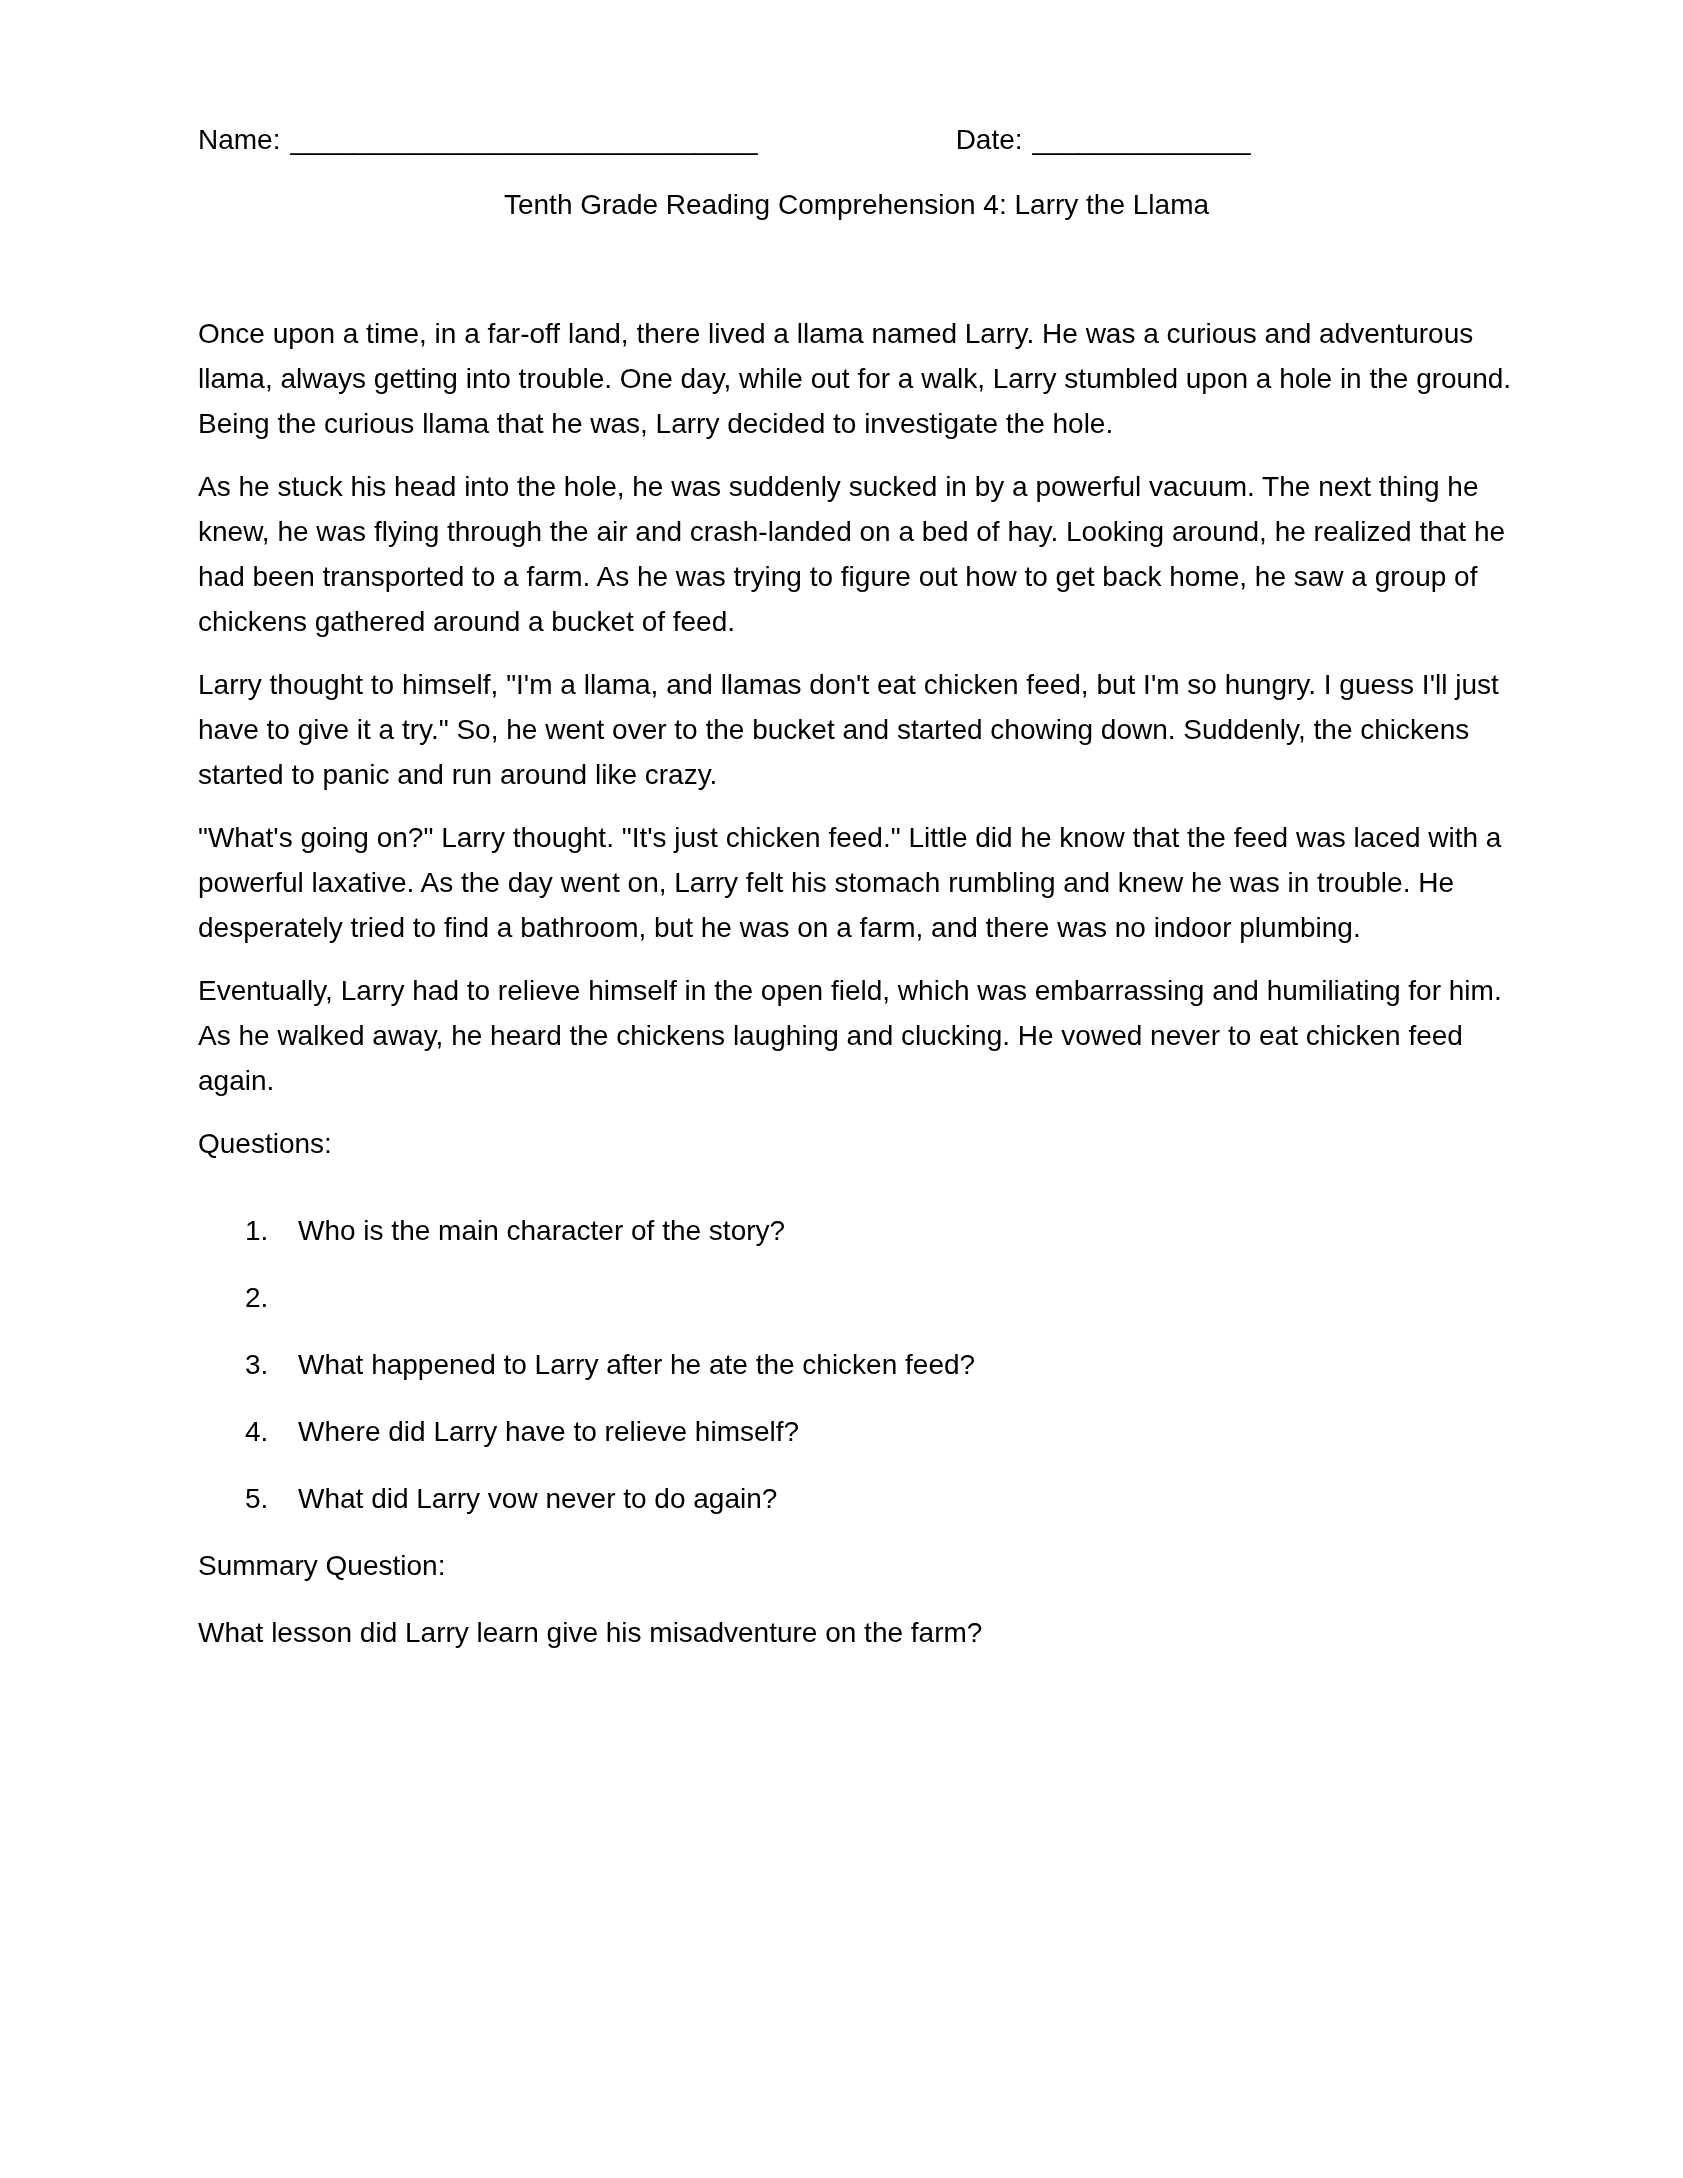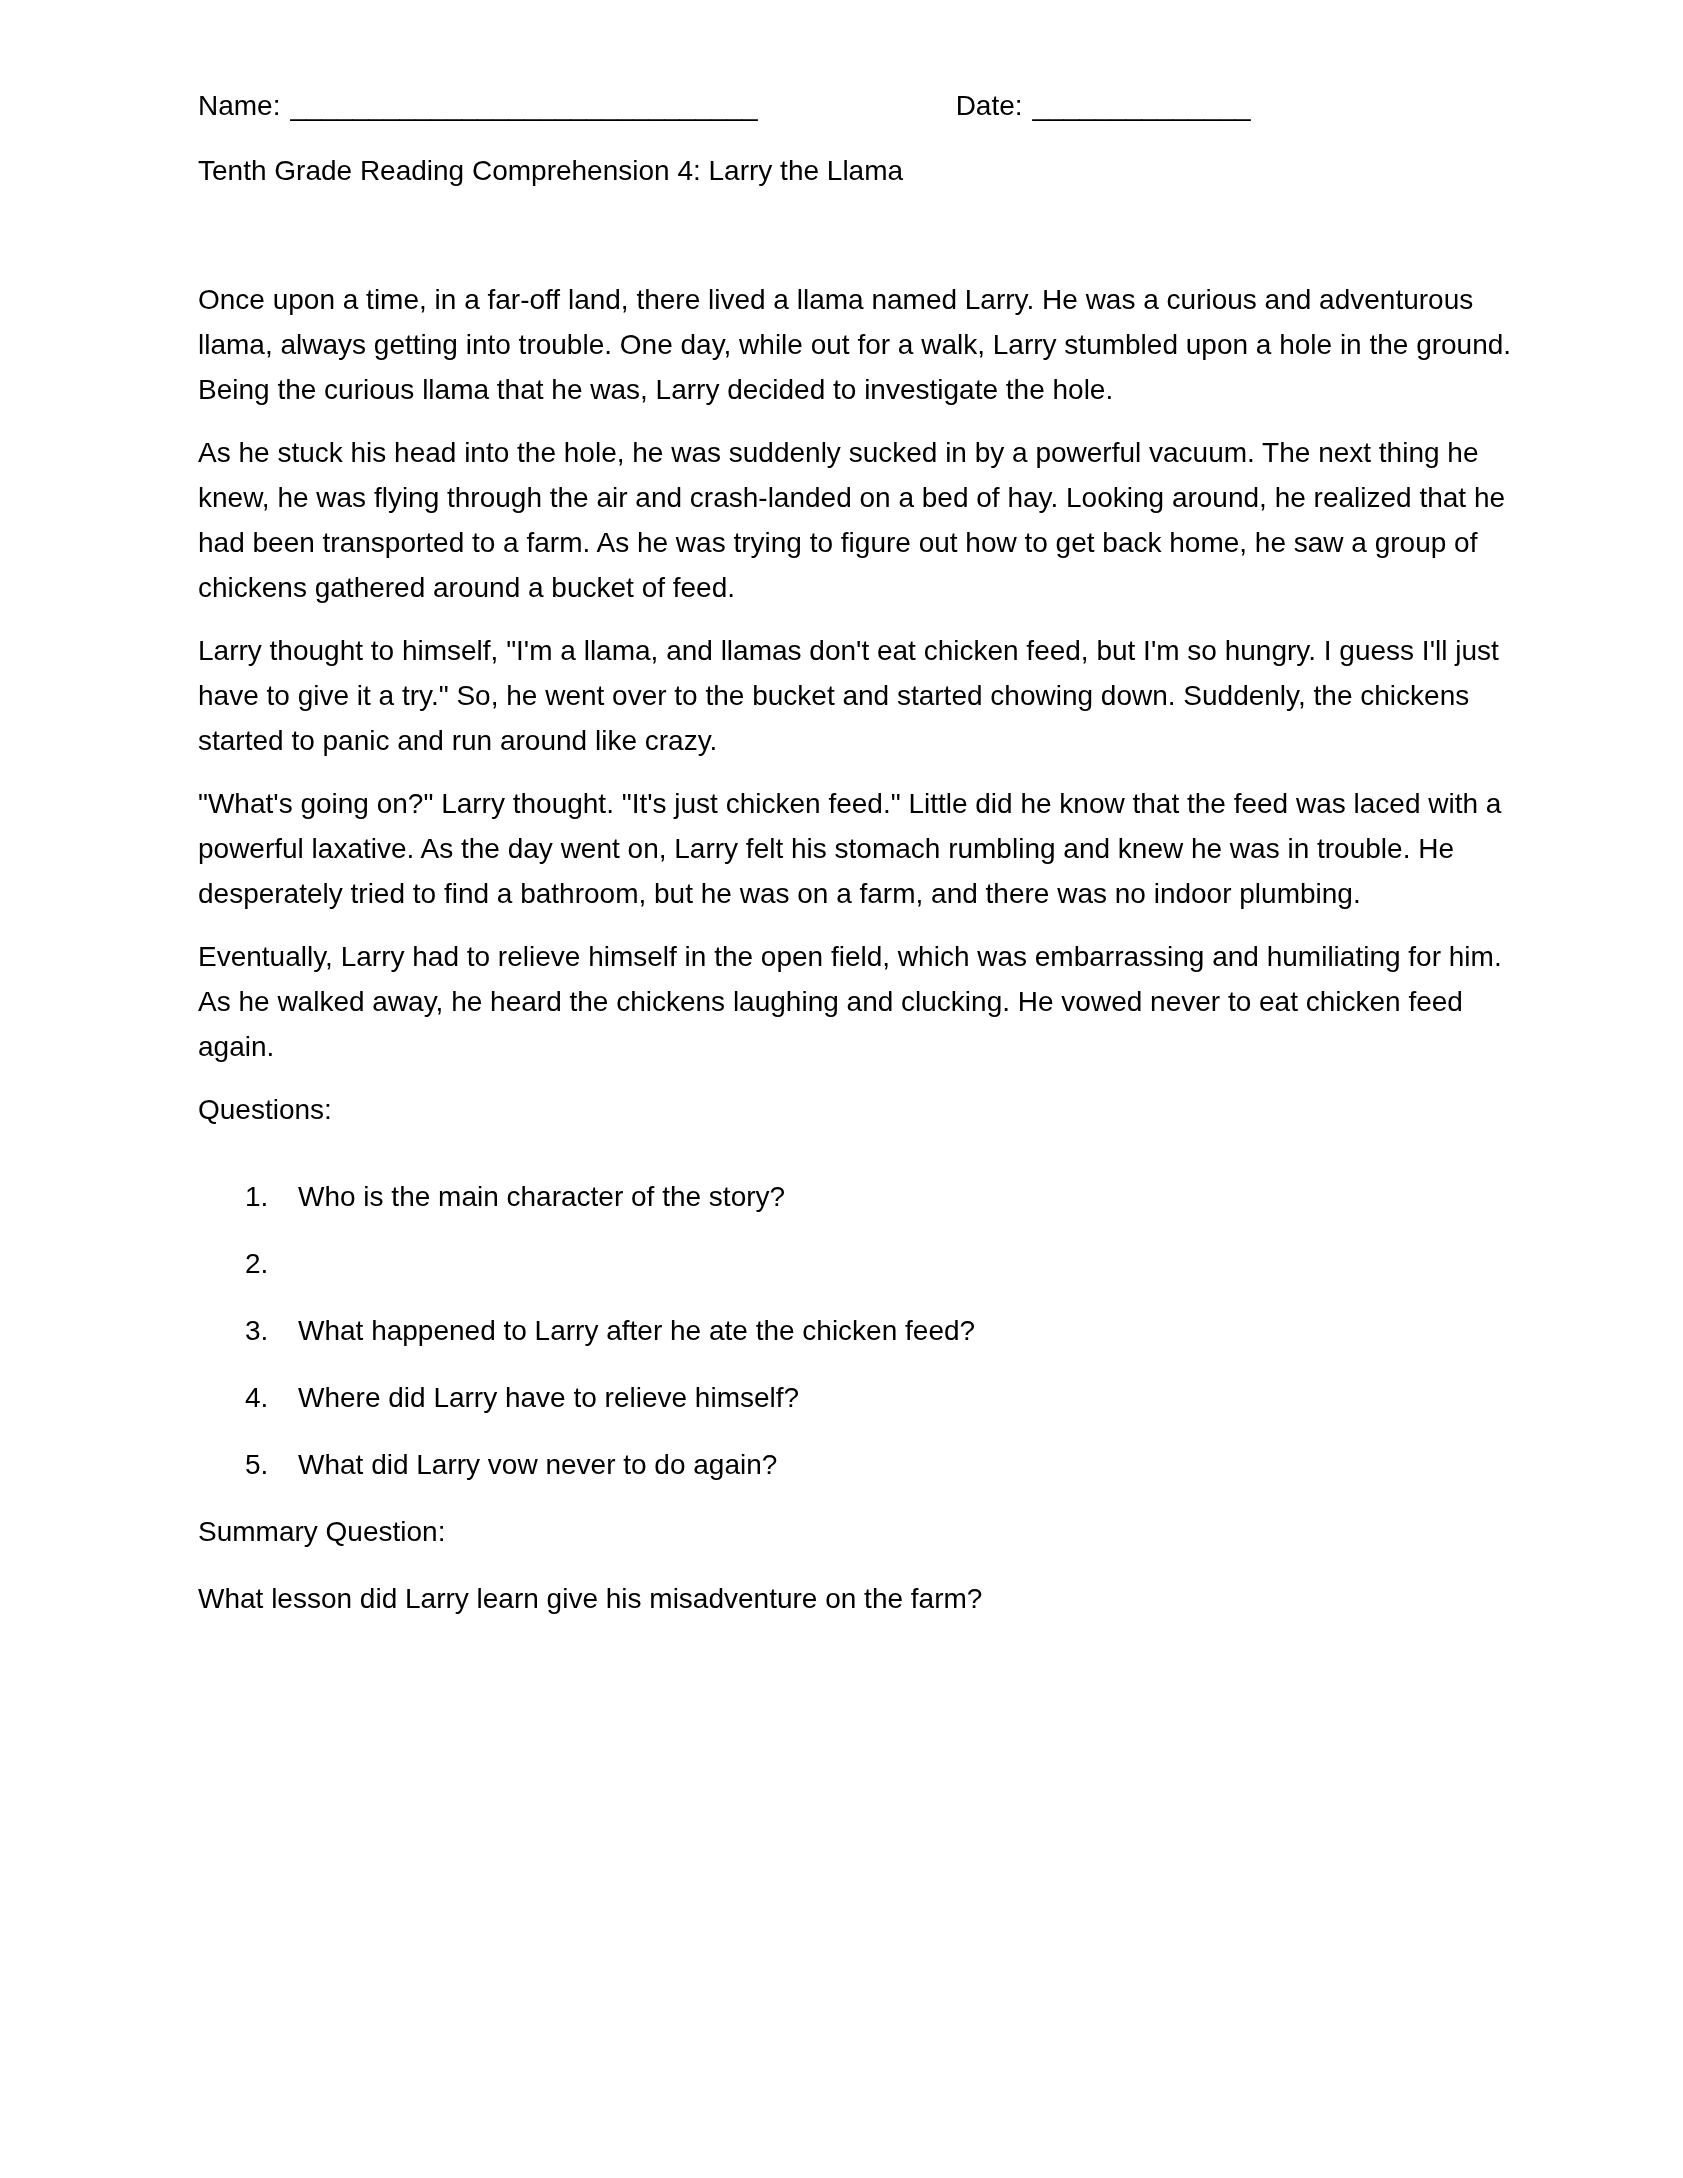--- a/index.html
+++ b/index.html
@@ -5,33 +5,34 @@
   html, body { margin: 0; padding: 0; background: #ffffff; }
   .page {
     width: 1683px;
     height: 1842px;
     box-sizing: border-box;
     background: #ffffff;
     color: #000000;
     font-family: "Liberation Sans", sans-serif;
     font-size: 28px;
     line-height: 45px;
-    padding: 83px 168px 0 198px;
+    padding: 117px 168px 0 198px;
     overflow: hidden;
   }
   .header-row {
     display: flex;
     align-items: baseline;
     white-space: nowrap;
   }
   .field { display: inline-flex; align-items: baseline; }
   .field-label { margin-right: 10px; }
   .blank-line { letter-spacing: 0; }
   .date-field { margin-left: 198px; text-align: center; }
   .title {
+    text-align: center;
     margin-top: 20px;
   }
   .story { margin-top: 84px; }
   .story p { margin: 12px 0 18px 0; }
   .q-label { margin: 0; }
   ol.questions {
     list-style: none;
     margin: 42px 0 0 0;
     padding: 0;
   }

